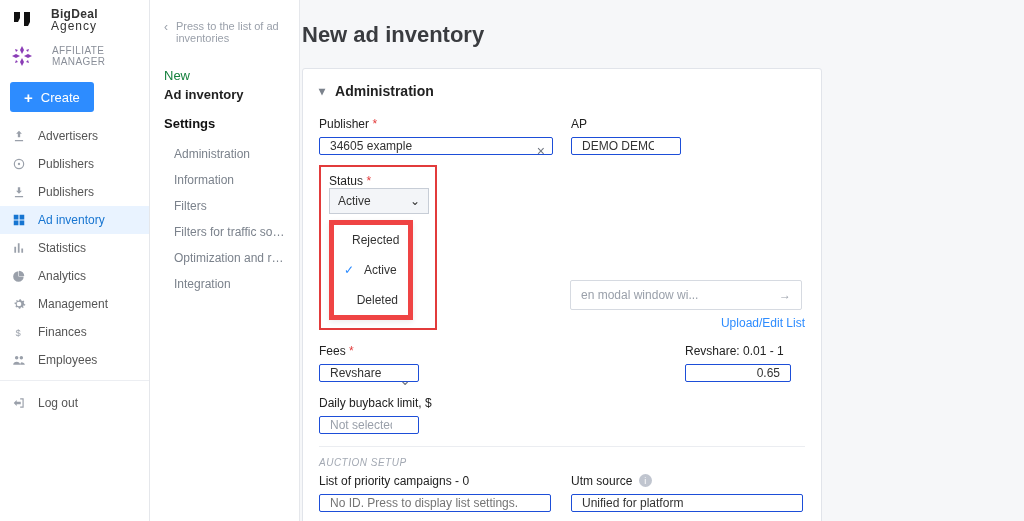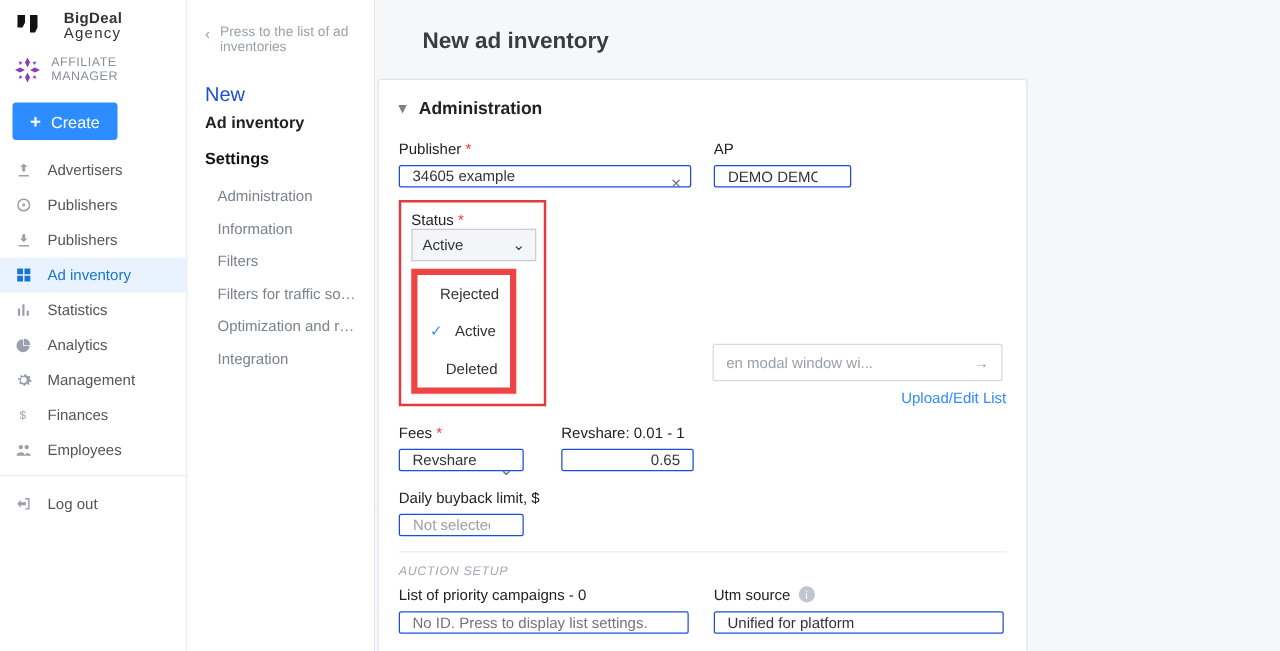--- a/index.html
+++ b/index.html
@@ -6,49 +6,49 @@
   body { background: #f6f7f9; font-size: 13px; color: #333; width: 1024px; height: 521px; overflow: hidden; }
 
   
   .sidebar { position: absolute; left: 0; top: 0; width: 150px; height: 521px; background: #fff; border-right: 1px solid #e5e7eb; }
   .logo-row { display: flex; align-items: center; padding: 8px 10px; gap: 17px; }
   .logo-mark { width: 24px; height: 24px; }
   .logo-text { font-size: 12px; line-height: 12px; letter-spacing: 0.3px; }
   .logo-text .b1 { font-weight: 700; }
   .logo-text .b2 { font-weight: 400; letter-spacing: 1px; }
 
-  .affiliate-row { display: flex; align-items: center; gap: 7px; padding: 4px 10px 10px 10px; }
+  .affiliate-row { display: flex; align-items: center; gap: 18px; padding: 4px 10px 10px 10px; }
   .aff-avatar { width: 24px; height: 24px; }
   .aff-label { font-size: 10px; color: #8a8f99; letter-spacing: 0.4px; }
 
   .create-btn { margin: 4px 10px 10px 10px; background: #2d8cff; color: #fff; border: none; border-radius: 3px; height: 30px; display: flex; align-items: center; justify-content: flex-start; gap: 8px; padding: 0 14px; font-size: 13px; cursor: pointer; }
   .create-btn .plus { font-weight: 700; font-size: 15px; }
 
   .nav { list-style: none; }
   .nav li { display: flex; align-items: center; gap: 10px; padding: 6px 10px; font-size: 12px; color: #555; cursor: pointer; }
   .nav li .ic { width: 18px; height: 16px; display: flex; align-items: center; justify-content: center; color: #9aa0aa; }
   .nav li.active { background: #e9f3ff; color: #1775d1; }
   .nav li.active .ic { color: #1775d1; }
   .nav-sep { height: 1px; background: #eceef2; margin: 6px 0; }
   .logout { display: flex; align-items: center; gap: 10px; padding: 8px 10px; font-size: 12px; color: #555; cursor: pointer; }
   .logout .ic { width: 18px; height: 16px; display: flex; align-items: center; justify-content: center; color: #9aa0aa; }
 
   
   .settings-col { position: absolute; left: 150px; top: 0; width: 150px; height: 521px; background: #fff; border-right: 1px solid #e5e7eb; padding: 20px 12px 12px 14px; }
   .back-block { display: flex; gap: 8px; font-size: 11px; color: #9aa0aa; margin-bottom: 24px; cursor: pointer; }
   .back-block .chev { font-size: 12px; }
-  .settings-h1 { font-size: 16px; color: #1d4ed8; margin-bottom: 4px; }
+  .settings-h1 { font-size: 13px; color: #15803d; margin-bottom: 4px; }
   .settings-h2 { font-size: 13px; color: #222; font-weight: 600; margin-bottom: 14px; }
   .settings-h3 { font-size: 13px; color: #111; font-weight: 700; margin-bottom: 10px; }
   .settings-list { list-style: none; }
   .settings-list li { font-size: 12px; color: #7b828c; padding: 6px 0 6px 10px; cursor: pointer; white-space: nowrap; overflow: hidden; text-overflow: ellipsis; }
 
   
   .main { position: absolute; left: 300px; top: 0; right: 0; height: 521px; overflow: hidden; }
-  .page-title { font-size: 18px; color: #3a3c40; padding: 22px 0 20px 2px; margin-left: 36px; }
+  .page-title { font-size: 22px; color: #3a3c40; padding: 22px 0 20px 2px; }
   .panel { background: #fff; border: 1px solid #e1e4ea; border-radius: 3px; width: 520px; margin-left: 2px; padding: 14px 16px 20px; }
   .section-head { display: flex; align-items: center; gap: 10px; font-size: 14px; color: #222; font-weight: 600; margin-bottom: 18px; }
   .section-head .caret { color: #7b828c; font-size: 12px; }
 
   .form-grid { display: grid; grid-template-columns: 1fr 1fr; column-gap: 18px; row-gap: 14px; }
   .form-col { display: flex; flex-direction: column; }
   .lbl { font-size: 12px; color: #222; margin-bottom: 6px; }
   .req { color: #e23b3b; }
   .info-ic { display: inline-flex; width: 13px; height: 13px; border-radius: 50%; background: #c0c5cf; color: #fff; font-size: 9px; align-items: center; justify-content: center; margin-left: 3px; vertical-align: text-top; }
 
@@ -71,21 +71,21 @@
 
   
   .subsection { border-top: 1px solid #ebedf1; margin-top: 12px; padding-top: 10px; }
   .subsection-label { font-size: 10px; color: #a3a9b3; letter-spacing: 0.5px; margin-bottom: 6px; font-style: italic; }
   .priority-input { width: 232px; }
 
   .two-wide > .form-col { width: 232px; }
 
   
   .row2 { display: grid; grid-template-columns: 1fr 1fr; column-gap: 16px; margin-top: 16px; }
-  .row-narrow { display: flex; gap: 20px; margin-top: 14px; }
+  .row-narrow { display: flex; gap: 20px; margin-top: 14px; justify-content: space-between; }
 
   
   svg { display: block; }
 </style>
 </head>
 <body>
 
 <aside class="sidebar">
   <div class="logo-row">
     <span class="logo-mark">

